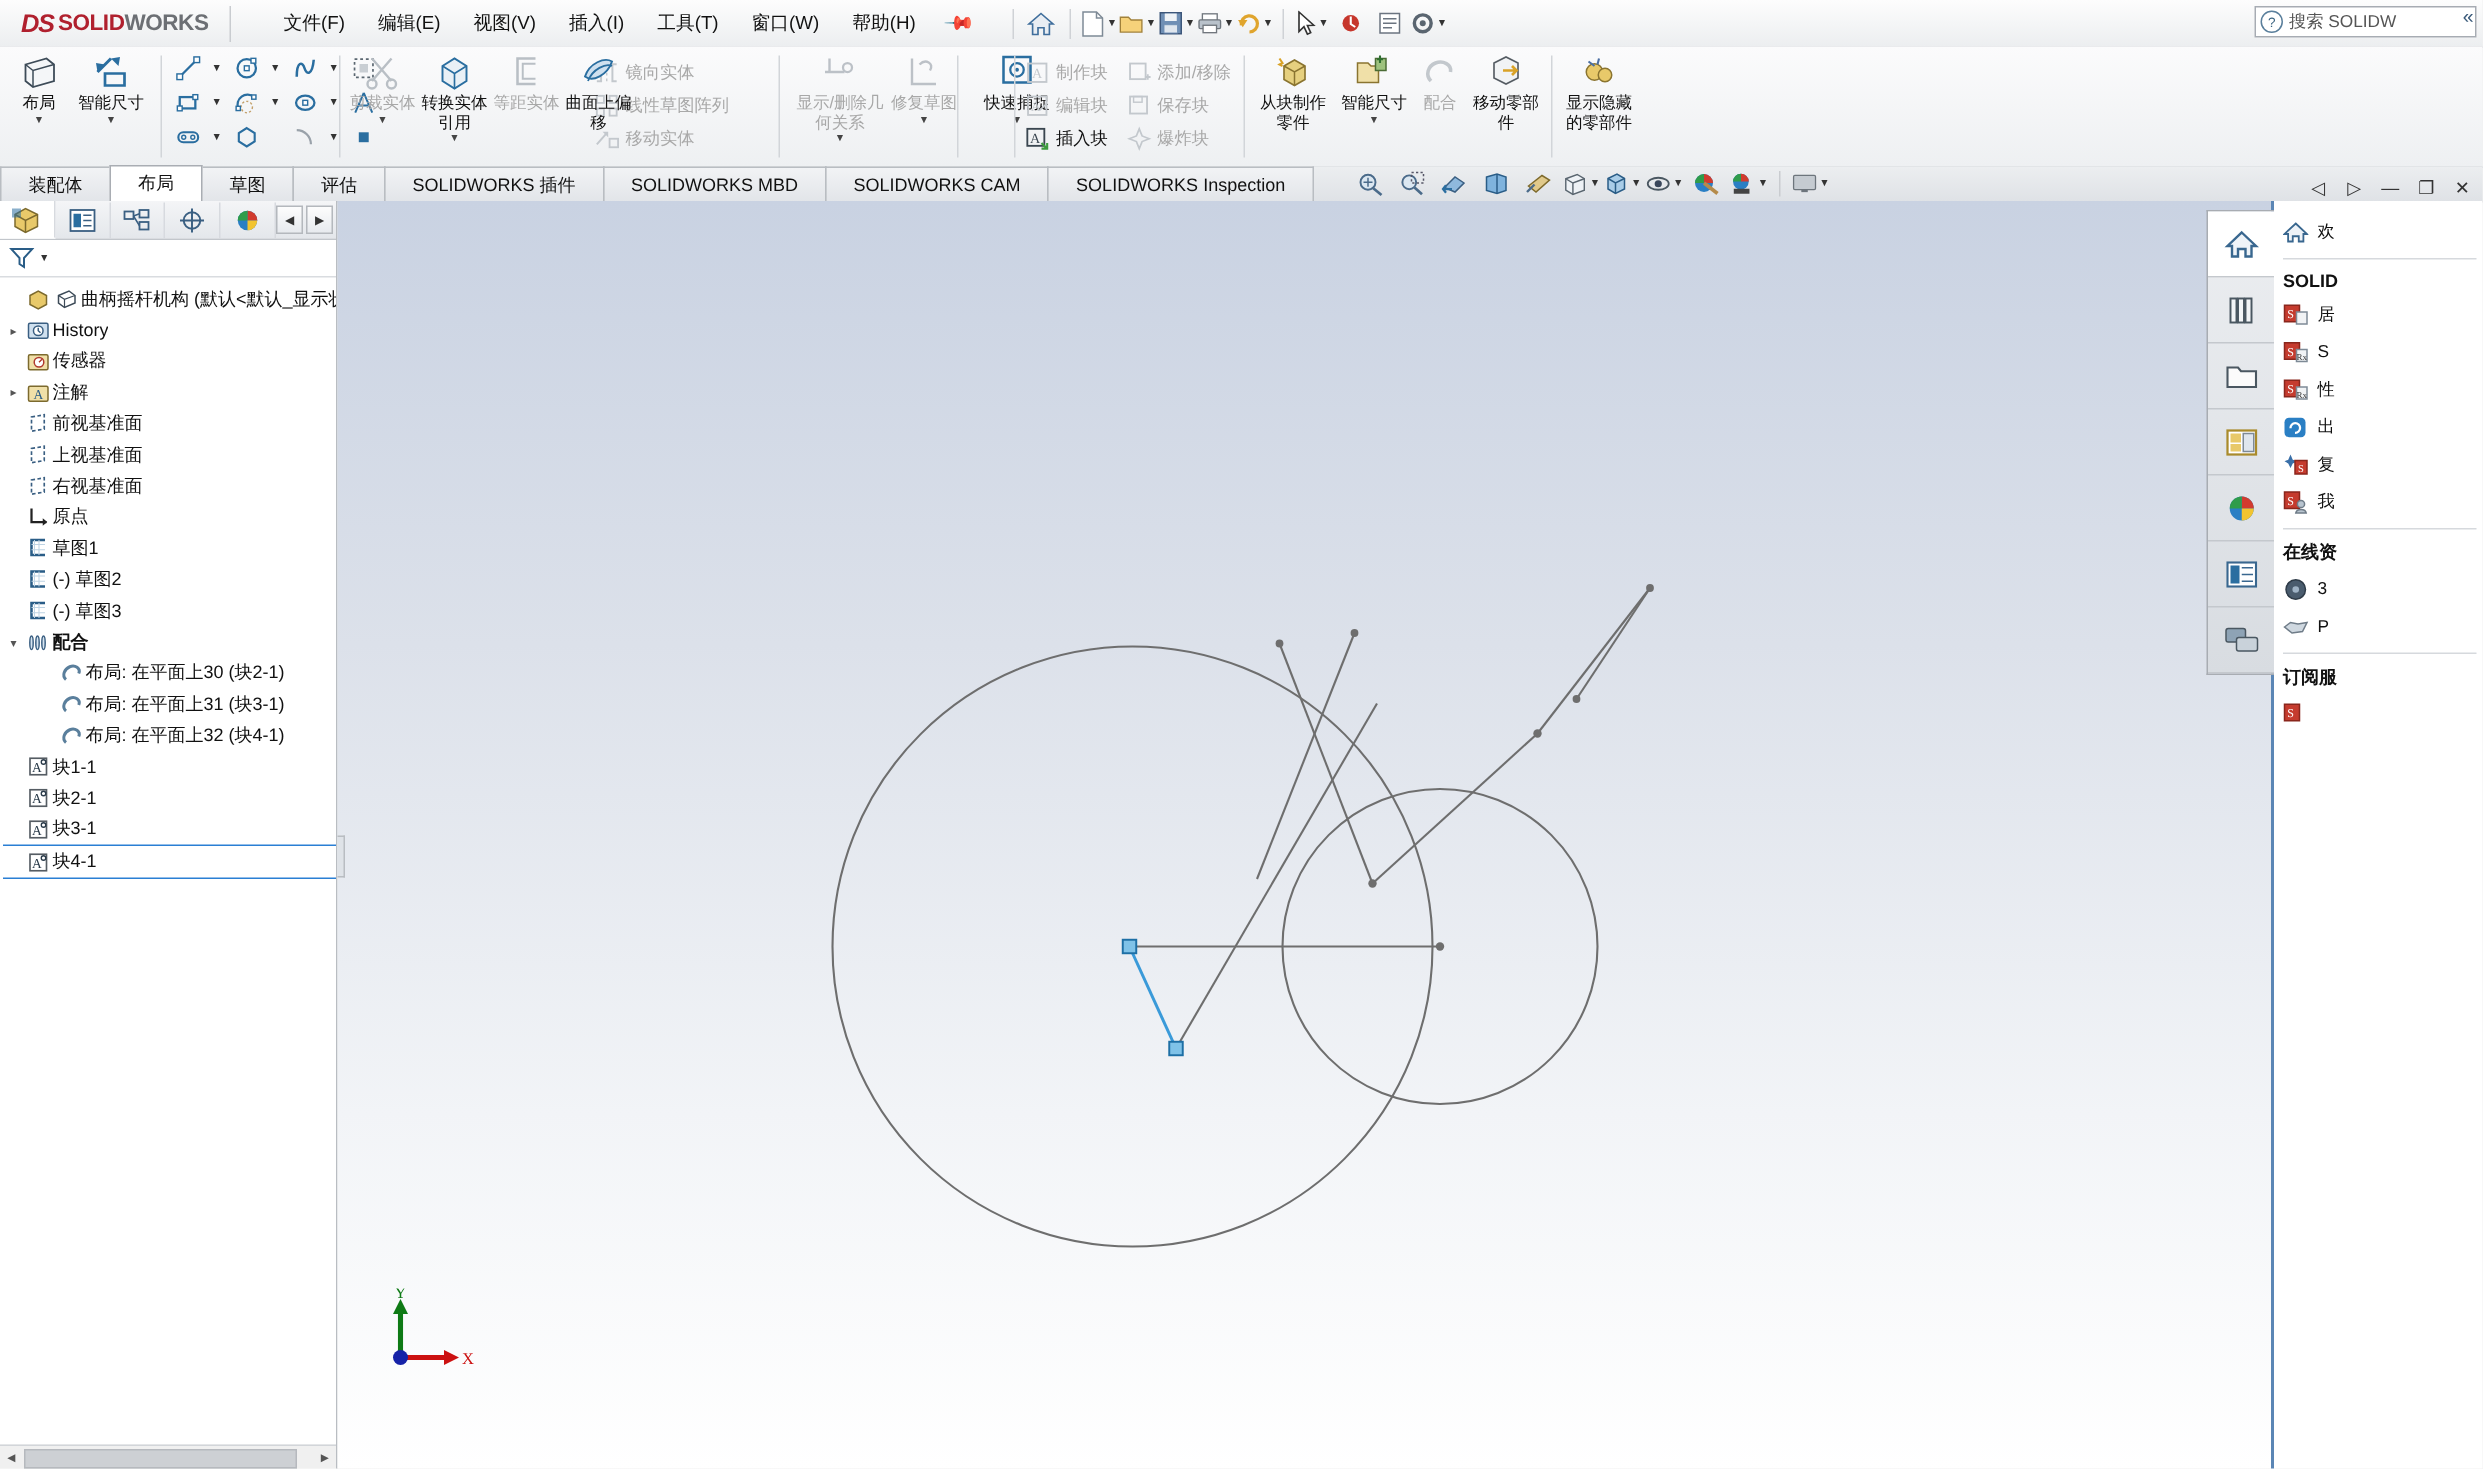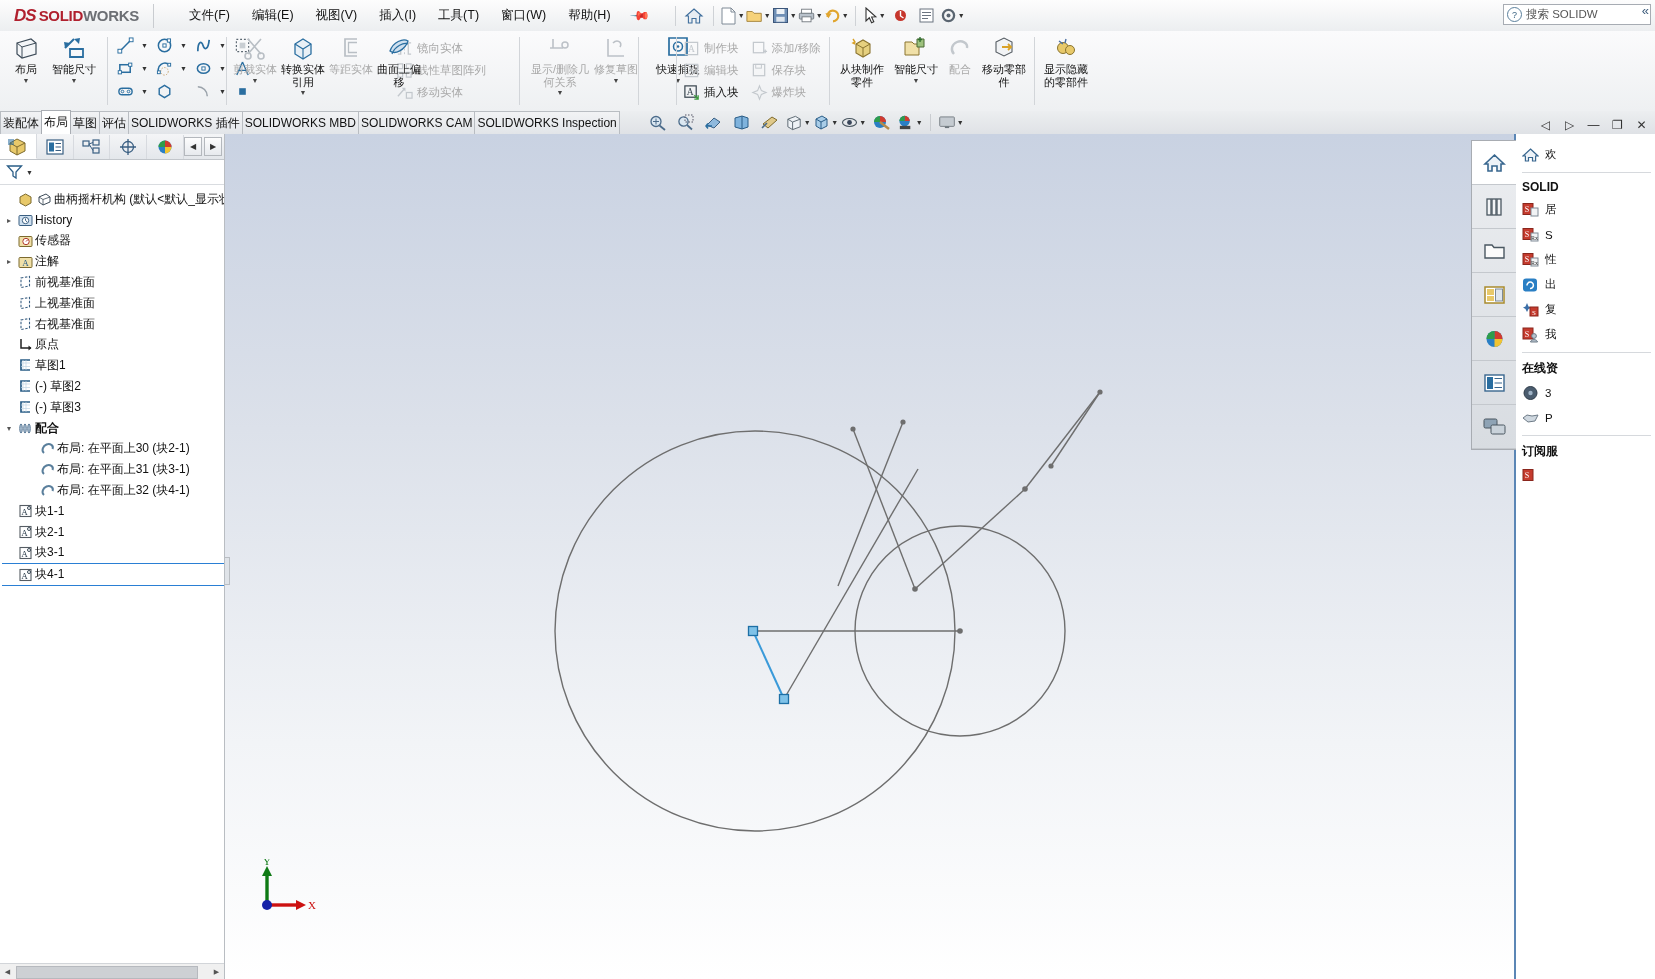--- a/index.html
+++ b/index.html
@@ -66,21 +66,21 @@
   .gi{width:26px;height:22px;display:flex;align-items:center;justify-content:center;}
   .gcaret{font-size:7px;color:#333;width:9px;text-align:center;}
 
   
   .tabstrip{
     position:absolute;left:0;top:111px;width:1655px;height:23px;
     background:linear-gradient(#eceef0,#dfe2e6);
     border-bottom:1px solid #b9bdc2;display:flex;align-items:flex-end;
   }
   .tab{
-    height:22px;line-height:22px;padding:0 2px;font-size:12px;color:#111;
+    height:22px;line-height:22px;padding:0 18px;font-size:12px;color:#111;
     border:1px solid #b9bdc2;border-bottom:none;background:linear-gradient(#f2f3f5,#e2e5e9);
     margin-right:-1px;cursor:default;white-space:nowrap;
   }
   .tab.active{background:#fff;height:23px;line-height:23px;position:relative;z-index:3;border-color:#a9adb3;}
   .viewtools{display:flex;align-items:center;margin-left:26px;gap:2px;padding-bottom:1px;}
   .vt{width:26px;height:21px;display:flex;align-items:center;justify-content:center;}
   .vsep{width:1px;height:17px;background:#c9ccd0;margin:0 5px;}
   .winbtns{position:absolute;right:6px;bottom:2px;display:flex;align-items:center;gap:9px;}
   .winbtns .wb{font-size:12px;color:#333;width:15px;text-align:center;}
   .collapse-ribbon{position:absolute;right:6px;top:3px;font-size:13px;color:#3a5a7a;}

